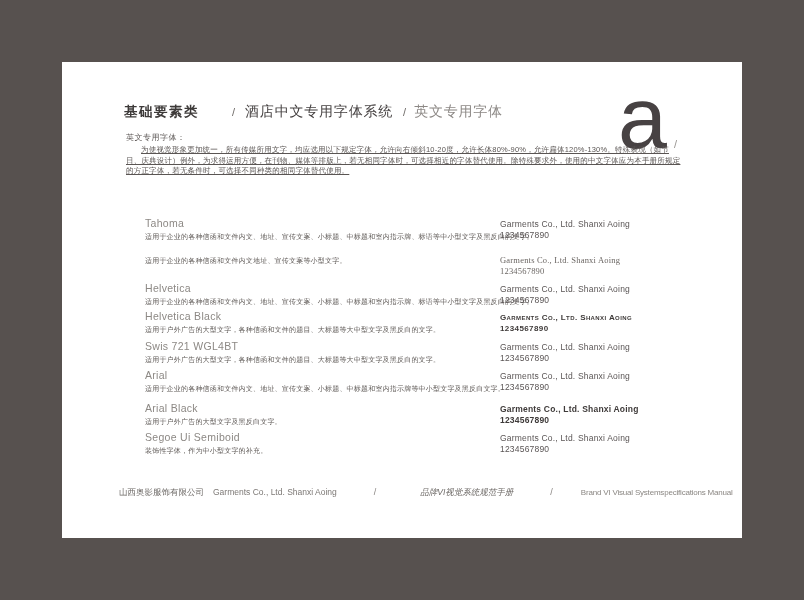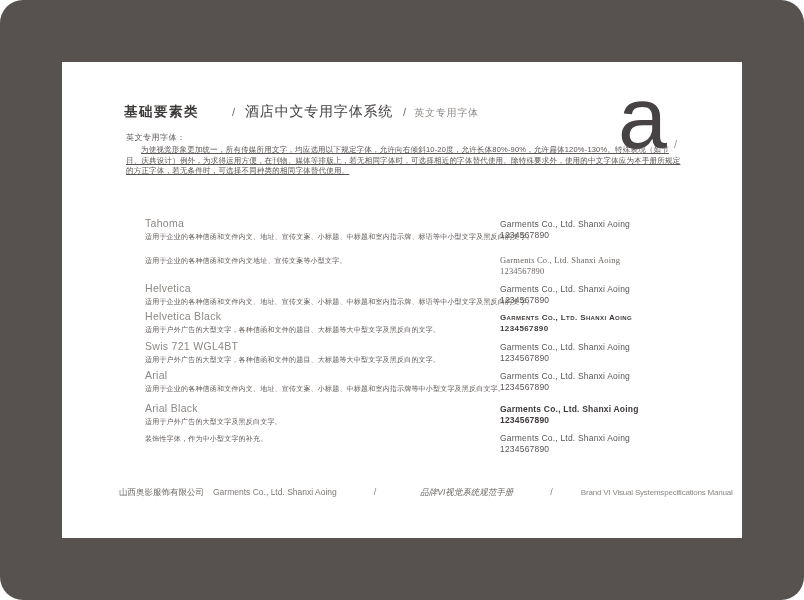--- a/index.html
+++ b/index.html
@@ -5,38 +5,37 @@
   * { margin: 0; padding: 0; box-sizing: border-box; }
   html,body { width: 804px; height: 600px; }
   body {
     font-family: "Liberation Sans", "DejaVu Sans", sans-serif;
     overflow: hidden;
   }
   .frame {
     position: relative;
     width: 804px; height: 600px;
     background: #57514f;
-    border-radius: 23px;
   }
   .paper {
     position: absolute;
     left: 62px; top: 62px;
     width: 680px; height: 476px;
     background: #ffffff;
   }
   
   .header {
     position: absolute; left: 62px; top: 41px;
     display: flex; align-items: baseline; white-space: nowrap;
   }
   .h-title { font-size: 13.5px; font-weight: bold; color: #3d3a39; letter-spacing: 1.5px; }
   .h-slash1 { margin-left: 33px; margin-right: 10px; color: #6f6b68; font-size: 11px; }
   .h-sub-cn { font-size: 14px; font-weight: normal; color: #454141; letter-spacing: 0.8px; }
   .h-slash2 { margin-left: 10px; margin-right: 8px; color: #6f6b68; font-size: 11px; }
-  .h-sub-en { font-size: 10px; color: #8d8986; letter-spacing: 0.8px; }
+  .h-sub-en { font-size: 14px; color: #8d8986; letter-spacing: 0.8px; }
   
   .glyph {
     position: absolute; left: 556px; top: 12px;
     font-size: 88px; line-height: 1; color: #474243;
     white-space: nowrap;
   }
   .glyph-slash { font-size: 11px; color: #9a9693; margin-left: 7px; font-weight: normal; }
   
   .intro { position: absolute; left: 36px; top: 70px; width: 556px; color: #5a5553; margin-left: 28px; }
   .intro-label { font-size: 8px; margin-bottom: 2px; letter-spacing: 0.5px; }
@@ -143,20 +142,21 @@
     <div class="font-row" style="top:340px">
       <div class="f-name">Arial Black</div>
       <div class="f-desc">适用于户外广告的大型文字及黑反白文字。</div>
       <div class="f-sample s-black">
         <div>Garments Co., Ltd. Shanxi Aoing</div>
         <div>1234567890</div>
       </div>
     </div>
 
     <div class="font-row" style="top:369px">
+      <div class="f-name">Segoe Ui Semiboid</div>
       <div class="f-desc">装饰性字体，作为中小型文字的补充。</div>
       <div class="f-sample">
         <div>Garments Co., Ltd. Shanxi Aoing</div>
         <div>1234567890</div>
       </div>
     </div>
 
     <div class="footer">
       <span>山西奥影服饰有限公司</span>
       <span class="ft-company-en">Garments Co., Ltd. Shanxi Aoing</span>

